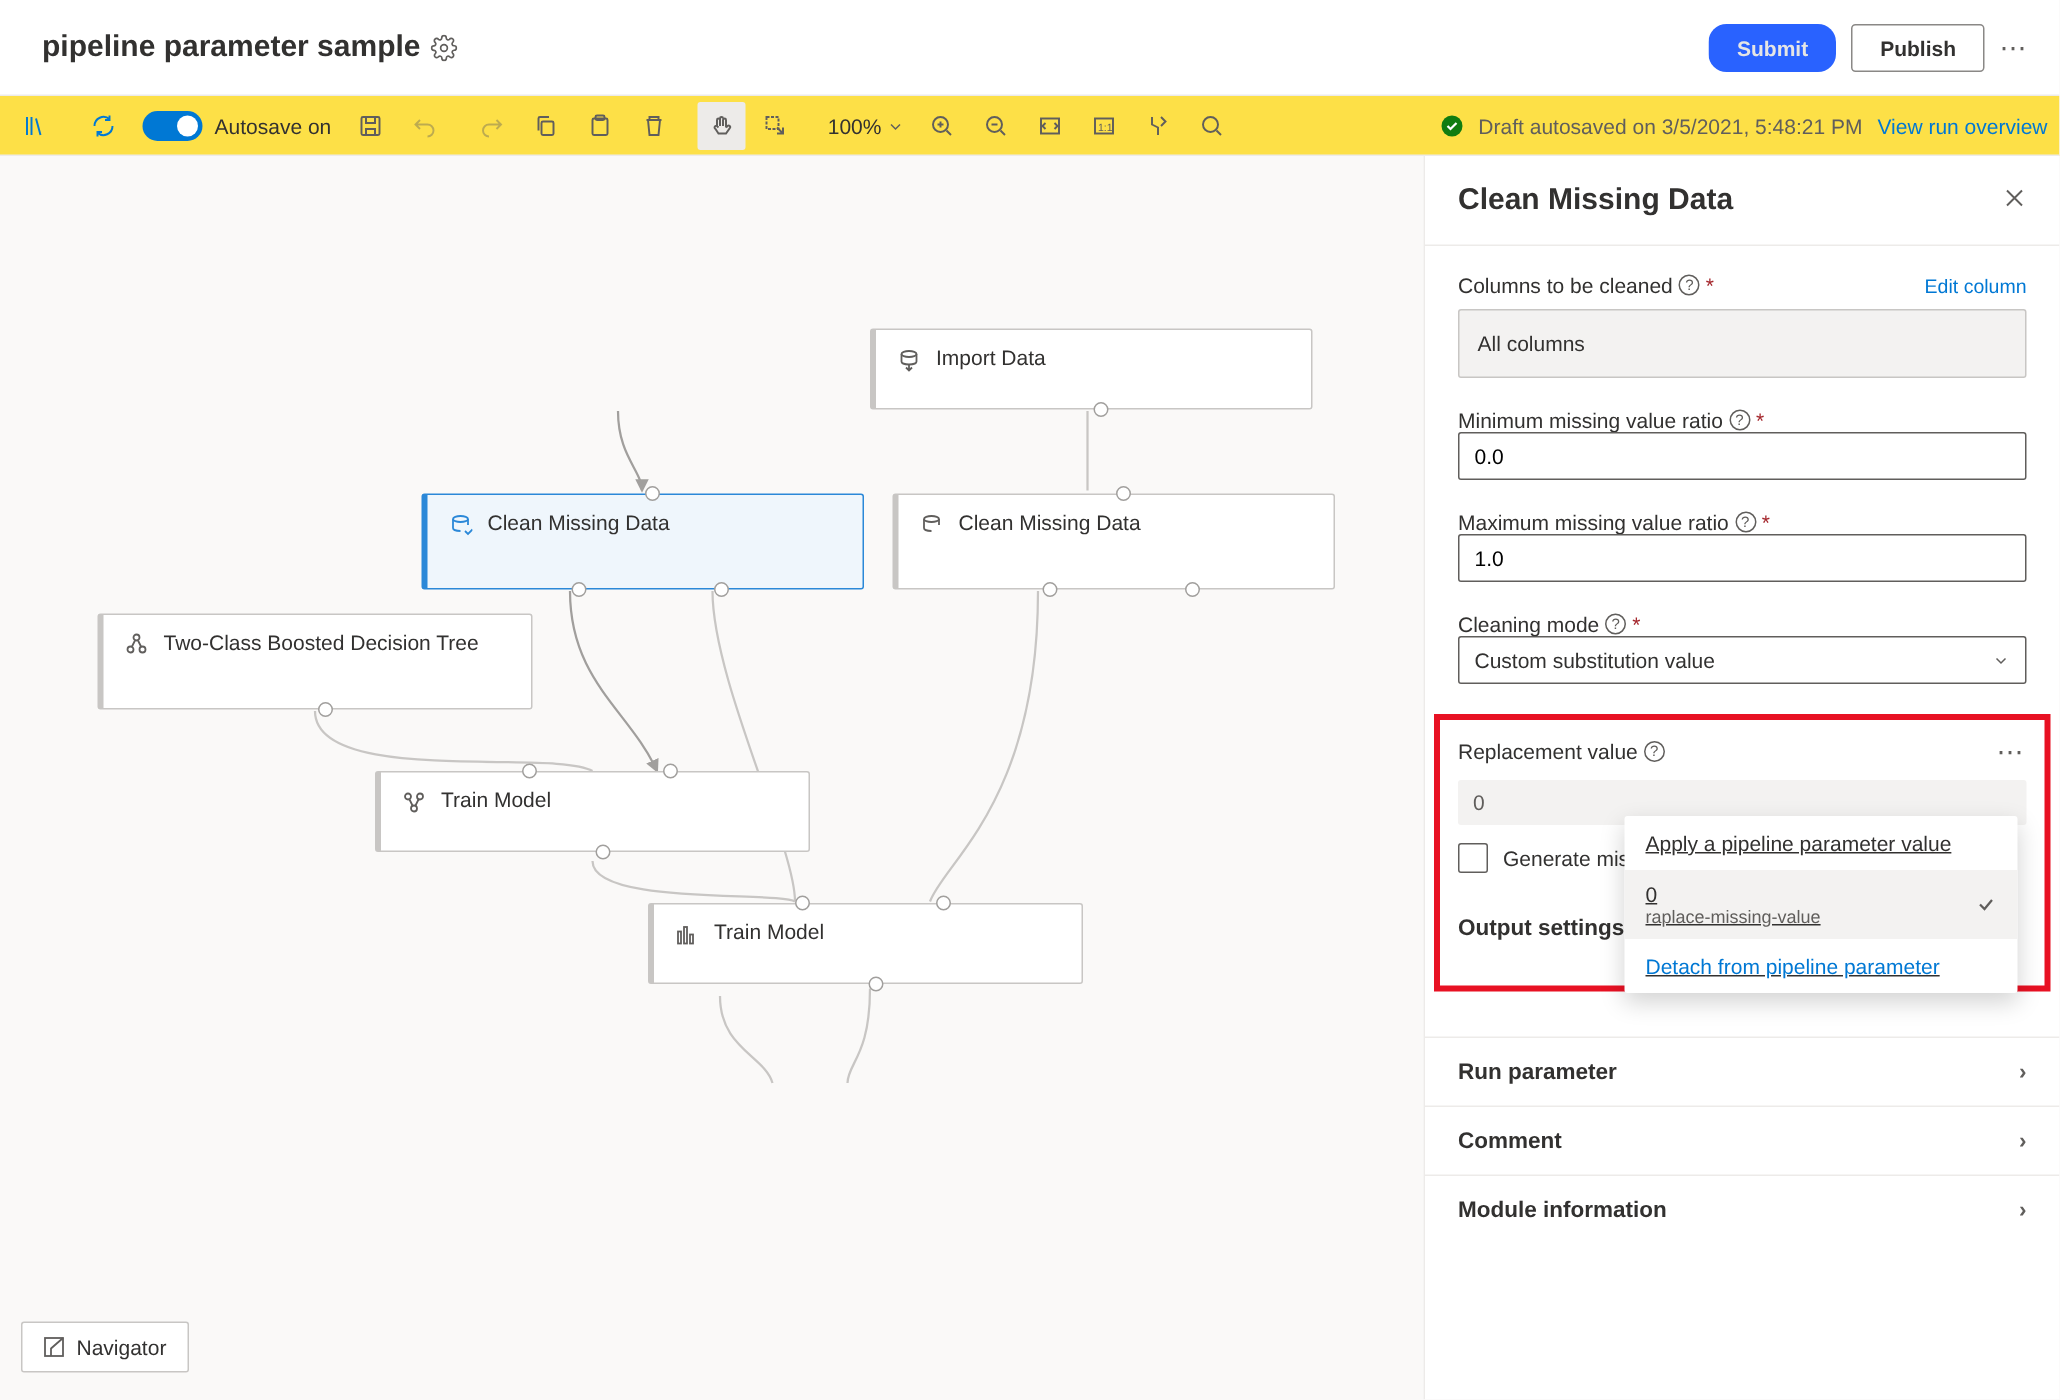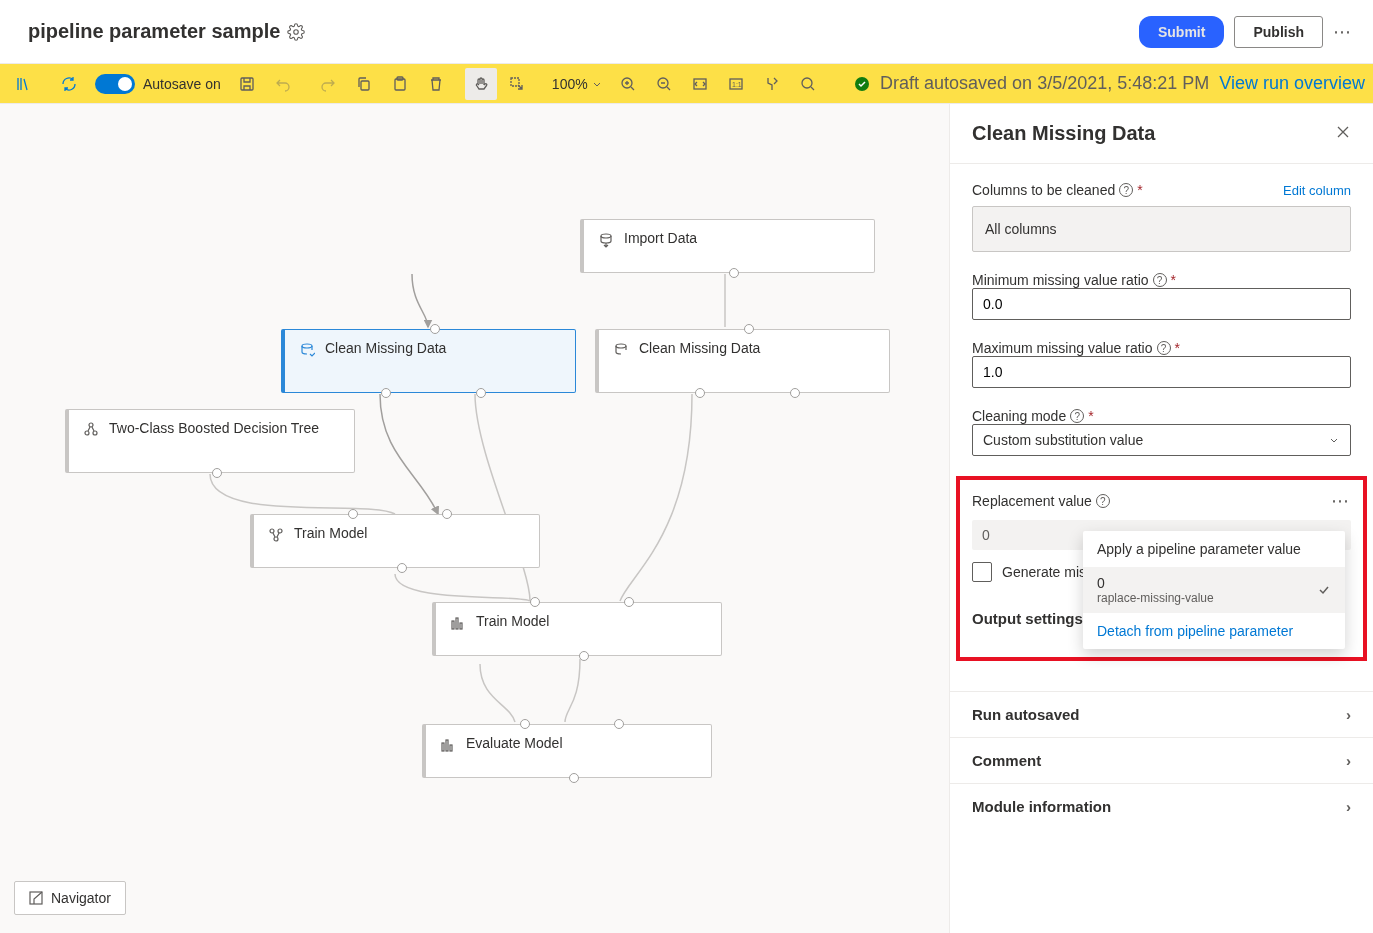--- a/index.html
+++ b/index.html
@@ -50,21 +50,21 @@
 }
 .toolbar .sep { width: 1px; height: 24px; background: transparent; margin: 0 2px; }
 .toolbar-icon { width: 32px; height: 32px; display: flex; align-items: center; justify-content: center; color: #605e5c; border-radius: 2px; }
 .toolbar-icon.active { background: #edebe9; }
 .toggle {
   width: 40px; height: 20px; background: #0078d4; border-radius: 10px; position: relative; cursor: pointer;
 }
 .toggle::after { content: ""; position: absolute; width: 14px; height: 14px; background: #fff; border-radius: 50%; top: 3px; right: 3px; }
 .autosave-wrap { display: flex; align-items: center; gap: 8px; padding: 0 6px; }
 .zoom-wrap { display: flex; align-items: center; gap: 4px; padding: 0 6px; color: #323130; font-size: 14px;}
-.toolbar-right { margin-left: auto; display: flex; align-items: center; gap: 10px; font-size: 18px; color: #605e5c; }
+.toolbar-right { margin-left: auto; display: flex; align-items: center; gap: 10px; font-size: 14px; color: #605e5c; }
 .status-dot { width: 16px; height: 16px; }
 .link { color: #0078d4; cursor: pointer; }
 
 
 .canvas {
   position: absolute;
   top: 104px; left: 0; right: 0; bottom: 0;
   background: #faf9f8;
 }
 .svg-layer { position: absolute; top: 0; left: 0; width: 100%; height: 100%; pointer-events: none; }
@@ -116,27 +116,28 @@
   border-radius: 0;
   padding: 10px 12px 30px 12px;
   margin: 0 -16px 12px -16px;
   position: relative;
 }
 .more-dots { font-size: 18px; letter-spacing: 2px; cursor: pointer; color: #605e5c; }
 
 .popup {
   position: absolute;
   right: 6px;
-  top: 41px;
+  top: 54px;
   width: 262px;
   background: #fff;
   box-shadow: 0 6px 16px rgba(0,0,0,0.18);
   border-radius: 2px;
   z-index: 20;
   font-size: 14px;
+  text-decoration: underline;
 }
 .popup-hdr { padding: 10px 14px; font-size: 14px; color: #323130; }
 .popup-item { padding: 8px 14px; display: flex; align-items: center; justify-content: space-between; }
 .popup-item.sel { background: #f3f2f1; }
 .popup-item .sub { font-size: 12px; color: #605e5c; }
 .popup-link { padding: 10px 14px; color: #0078d4; cursor: pointer; }
 
 .section-row {
   display: flex; align-items: center; justify-content: space-between;
   padding: 14px 22px; border-top: 1px solid #edebe9; font-size: 15px; font-weight: 600; cursor: pointer;
@@ -371,31 +372,20 @@
           <rect x="2" y="6" width="2" height="8"></rect>
           <rect x="6" y="3" width="2" height="11"></rect>
           <rect x="10" y="8" width="2" height="6"></rect>
         </svg></span>
     <span>Train Model</span>
     <div class="port" style="top:-6px;left:33%"></div>
     <div class="port" style="top:-6px;left:66%"></div>
     <div class="port" style="bottom:-6px;left:50%"></div>
   </div>
 
-  <div class="node" style="left:422px;top:620px;width:290px">
-    <span class="node-icon"><svg width="16" height="16" viewBox="0 0 16 16" stroke="#605e5c" fill="none" stroke-width="1.2">
-          <rect x="2" y="6" width="2" height="8"></rect>
-          <rect x="6" y="3" width="2" height="11"></rect>
-          <rect x="10" y="8" width="2" height="6"></rect>
-        </svg></span>
-    <span>Evaluate Model</span>
-    <div class="port" style="top:-6px;left:33%"></div>
-    <div class="port" style="top:-6px;left:66%"></div>
-    <div class="port" style="bottom:-6px;left:50%"></div>
-  </div>
 </div>
 
 <div class="panel">
   <div class="panel-header">
     <span class="panel-title">Clean Missing Data</span>
     <span style="cursor:pointer"><svg width="16" height="16" viewBox="0 0 16 16" stroke="#605e5c" stroke-width="1.3">
           <path d="M3 3l10 10M13 3L3 13"></path>
         </svg></span>
   </div>
   <div class="panel-body">
@@ -472,21 +462,21 @@
       <div class="checkbox-row">
         <div class="checkbox"></div>
         <span>Generate miss</span>
       </div>
       <div style="font-size:15px;font-weight:600;margin-top:28px">Output settings</div>
     </div>
 
   </div>
 
   <div class="section-row">
-    <span>Run autosaved</span>
+    <span>Run parameter</span>
     <span class="chevron">›</span>
   </div>
   <div class="section-row">
     <span>Comment</span>
     <span class="chevron">›</span>
   </div>
   <div class="section-row">
     <span>Module information</span>
     <span class="chevron">›</span>
   </div>

